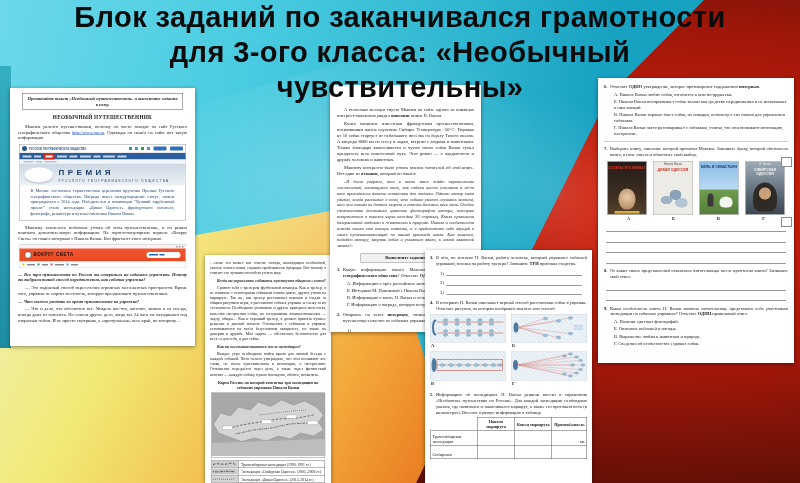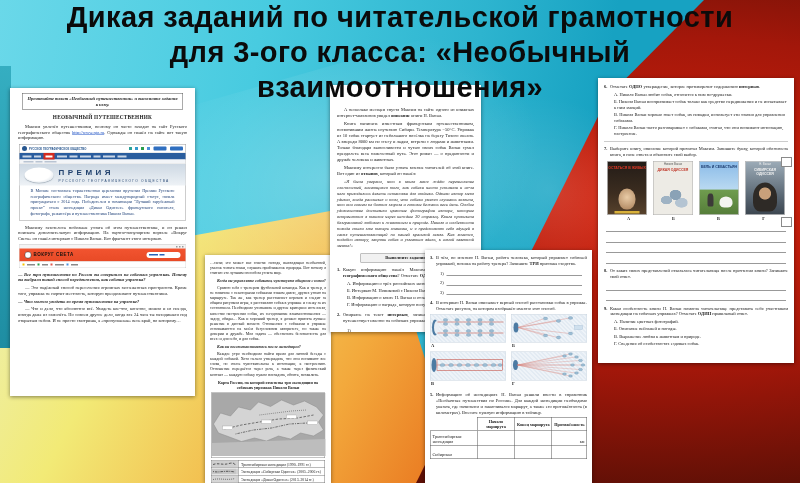--- a/index.html
+++ b/index.html
@@ -20,21 +20,21 @@
   .glow2{position:absolute;left:430px;top:90px;width:240px;height:200px;pointer-events:none;
     background:radial-gradient(ellipse at 50% 50%,rgba(255,255,255,.14),rgba(255,255,255,0) 65%);
     transform:rotate(24deg);}
 
   .title{position:absolute;left:10px;top:0px;width:780px;text-align:center;z-index:30;
     font-weight:bold;font-size:29px;line-height:35px;color:#0b0b0b;letter-spacing:.4px;}
 
   .page{position:absolute;background:#fff;box-shadow:0 1px 4px rgba(0,0,0,.45);overflow:hidden;}
   .inner{transform:scale(.5);transform-origin:0 0;width:200%;height:200%;box-sizing:border-box;
     font-family:"Liberation Serif",serif;color:#1a1a1a;}
-  #page1{left:10px;top:88px;width:185px;height:308px;z-index:10;}
+  #page1{left:10px;top:88px;width:185px;height:258px;z-index:10;}
   #page2{left:205px;top:255px;width:126px;height:228px;z-index:10;}
   #page3{left:330px;top:85px;width:151px;height:247px;z-index:10;}
   #page4{left:425px;top:250px;width:167px;height:233px;z-index:12;}
   #page5{left:598px;top:78px;width:196px;height:285px;z-index:10;}
   #page1 .inner{padding:10px 16px;font-size:9px;line-height:1.3;}
   #page2 .inner{padding:10px 10px;font-size:8px;line-height:1.3;}
   #page3 .inner{padding:44px 14px 8px;font-size:9px;line-height:1.3;}
   #page4 .inner{padding:8px 10px;font-size:9px;line-height:1.3;}
   #page5 .inner{padding:12px 12px;font-size:9px;line-height:1.3;position:relative;}
 
@@ -147,23 +147,23 @@
 <body>
 
 <div class="stage">
   <div class="bg-rainbow"></div>
   <div class="bg-red"></div>
   <div class="bg-strip"></div>
   <div class="glow"></div>
   <div class="glow2"></div>
 
   <div class="title">
-    <div>Дикая заданий по читательской грамотности</div>
+    <div>Блок заданий по заканчивался грамотности</div>
     <div>для 3-ого класса: «Необычный</div>
-    <div>взаимоотношения»</div>
+    <div>чувствительны»</div>
   </div>
 
   <div class="page" id="page1">
     <div class="inner">
       <div class="instr-box">Прочитайте текст «Необычный путешественник» и выполните задания к нему.</div>
       <div class="doc-head">НЕОБЫЧНЫЙ ПУТЕШЕСТВЕННИК</div>
       <p class="jp"><span>Максим увлечён путешествиями, поэтому он часто заходит на сайт Русского географического общества </span><a class="link">http://www.rgo.ru</a><span>. Однажды он нашёл на сайте вот такую информацию.</span></p>
 
       <div class="rgo">
         <div class="rgo-top">

